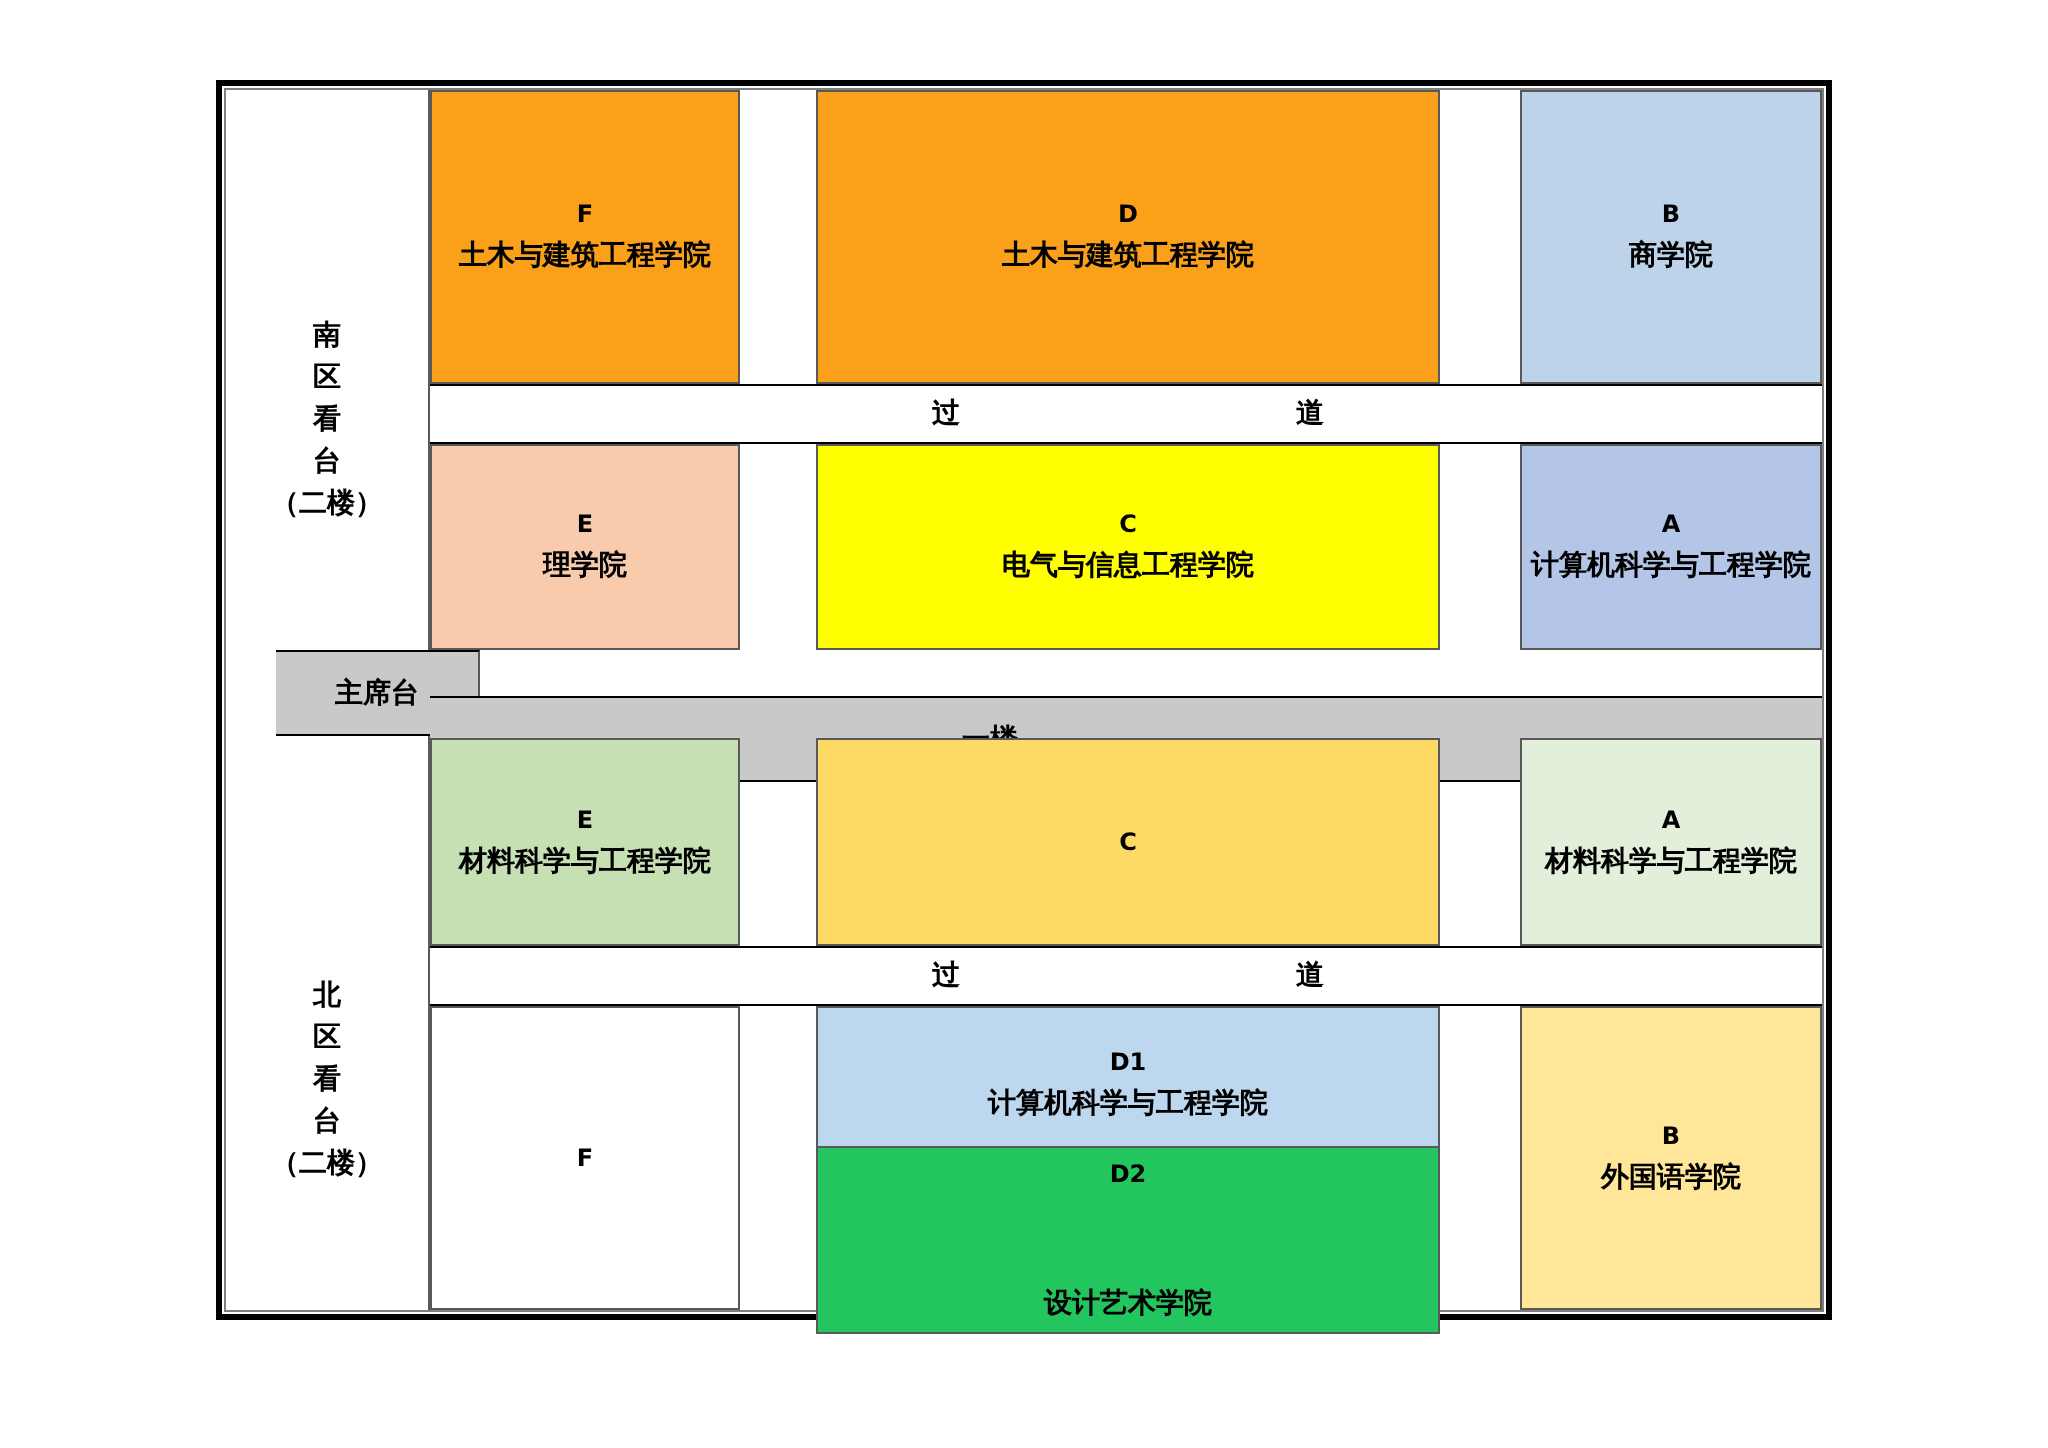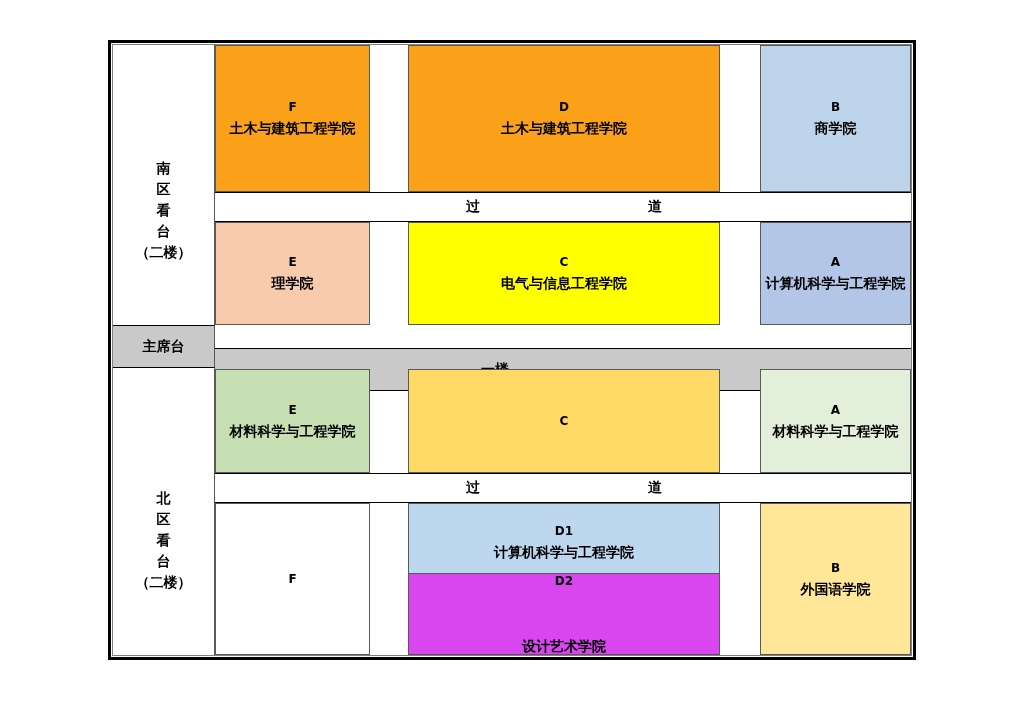--- a/index.html
+++ b/index.html
@@ -95,20 +95,21 @@
     width: 560px;
     height: 100%;
     display: flex;
     align-items: center;
     justify-content: center;
     font-weight: bold;
     font-size: 14px;
   }
   .podium-cell {
     font-size: 14px;
+    margin-left: 25px;
   }
 </style>
 </head>
 <body>
 
 <div class="canvas">
   <div class="frame-outer">
     <div class="frame-inner">
 
       <div class="cell stand-label south divider-right" style="left:0; top:0; width:102px; height:280px;">
@@ -187,21 +188,21 @@
         </div>
       </div>
 
       <div class="cell block" style="left: 102px; top: 458px; width: 155px; height: 152px; background-color: rgb(255, 255, 255);">
         <div class="code">F</div>
       </div>
       <div class="cell block" style="left: 295px; top: 458px; width: 312px; height: 78px; background-color: rgb(189, 215, 238);">
         <div class="code">D1</div>
         <div class="cname">计算机科学与工程学院</div>
       </div>
-      <div class="cell block" style="left: 295px; top: 528px; width: 312px; height: 82px; background-color: #d946ef; gap: 44px;">
+      <div class="cell block" style="left: 295px; top: 528px; width: 312px; height: 94px; background-color: #22c55e; gap: 44px;">
         <div class="code">D2</div>
         <div class="cname">设计艺术学院</div>
       </div>
       <div class="cell block" style="left: 647px; top: 458px; width: 151px; height: 152px; background-color: rgb(255, 230, 153);">
         <div class="code">B</div>
         <div class="cname">外国语学院</div>
       </div>
 
     </div>
   </div>

